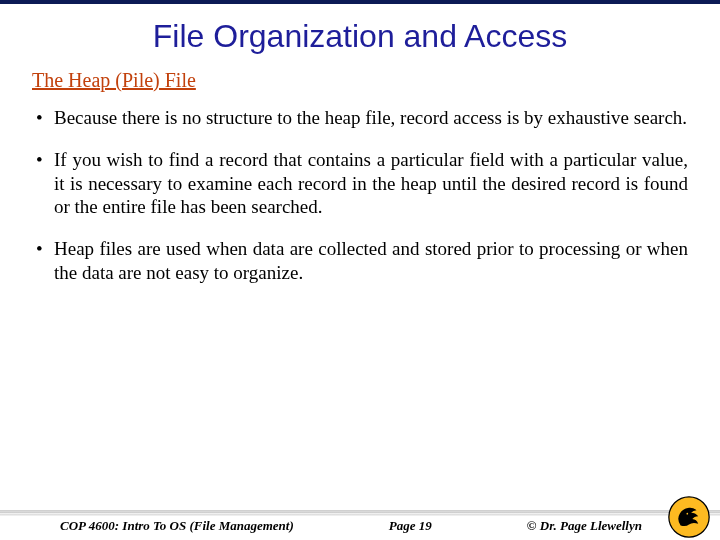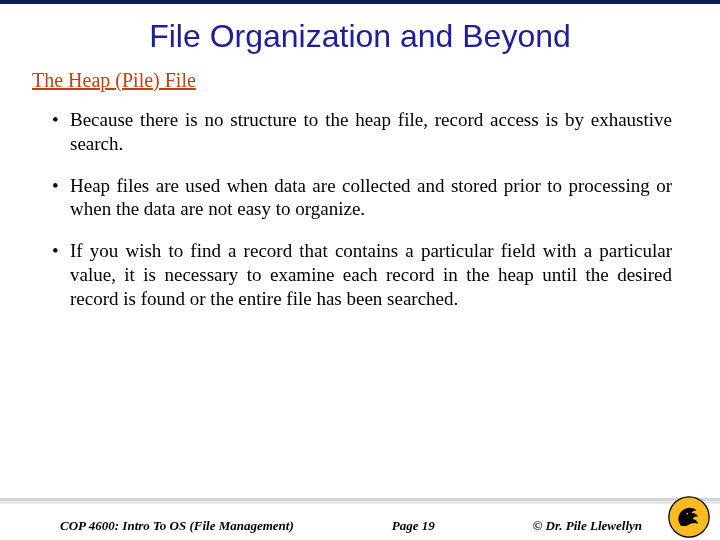--- a/index.html
+++ b/index.html
@@ -49,21 +49,21 @@
   }
   .subtitle {
     font-size: 20px;
     color: #c2410c;
     text-decoration: underline;
     margin: 0 0 14px 0;
   }
   ul.bullets {
     list-style: none;
     padding: 0;
-    margin: 16px;
+    margin: 0;
   }
   ul.bullets > li {
     position: relative;
     padding-left: 22px;
     margin-bottom: 18px;
     font-size: 19px;
     line-height: 1.25;
     color: #000;
     text-align: justify;
   }
@@ -72,21 +72,21 @@
     position: absolute;
     left: 4px;
     top: 0;
     font-size: 19px;
   }
   .footer {
     position: absolute;
     bottom: 0;
     left: 0;
     width: 100%;
-    height: 42px;
+    height: 30px;
     box-sizing: border-box;
   }
   .footer-rule {
     position: absolute;
     top: 0;
     left: 0;
     width: 100%;
     height: 6px;
     background: linear-gradient(to bottom,
       #eeeeee 0%,
@@ -125,35 +125,35 @@
     height: 42px;
   }
 </style>
 </head>
 <body>
 
 <div class="slide">
   <div class="top-band"></div>
 
   <div class="content">
-    <h1 class="title">File Organization and Beyond</h1>
+    <h1 class="title">File Organization and Access</h1>
     <div class="subtitle">The Heap (Pile) File</div>
     <ul class="bullets">
       <li>Because there is no structure to the heap file, record access is by exhaustive search.</li>
+      <li>If you wish to find a record that contains a particular field with a particular value, it is necessary to examine each record in the heap until the desired record is found or the entire file has been searched.</li>
       <li>Heap files are used when data are collected and stored prior to processing or when the data are not easy to organize.</li>
-      <li>If you wish to find a record that contains a particular field with a particular value, it is necessary to examine each record in the heap until the desired record is found or the entire file has been searched.</li>
     </ul>
   </div>
 
   <div class="footer">
     <div class="footer-rule"></div>
     <div class="footer-text">
       <span>COP 4600: Intro To OS  (File Management)</span>
       <span>Page  19</span>
-      <span>© Dr. Pile Llewellyn</span>
+      <span>© Dr. Page Llewellyn</span>
     </div>
     <div class="logo">
       <svg viewBox="0 0 100 100" width="42" height="42">
         <circle cx="50" cy="50" r="48" fill="#FDBA21" stroke="#000" stroke-width="3"></circle>
         <path d="M30 70 Q20 55 28 42 Q35 30 50 28 Q60 27 68 34 Q60 34 55 40 Q65 40 72 48 Q62 48 58 55 Q68 56 72 66 Q58 62 50 68 Q42 74 30 70 Z" fill="#000"></path>
         <circle cx="46" cy="42" r="2" fill="#FDBA21"></circle>
       </svg>
     </div>
   </div>
 </div>

